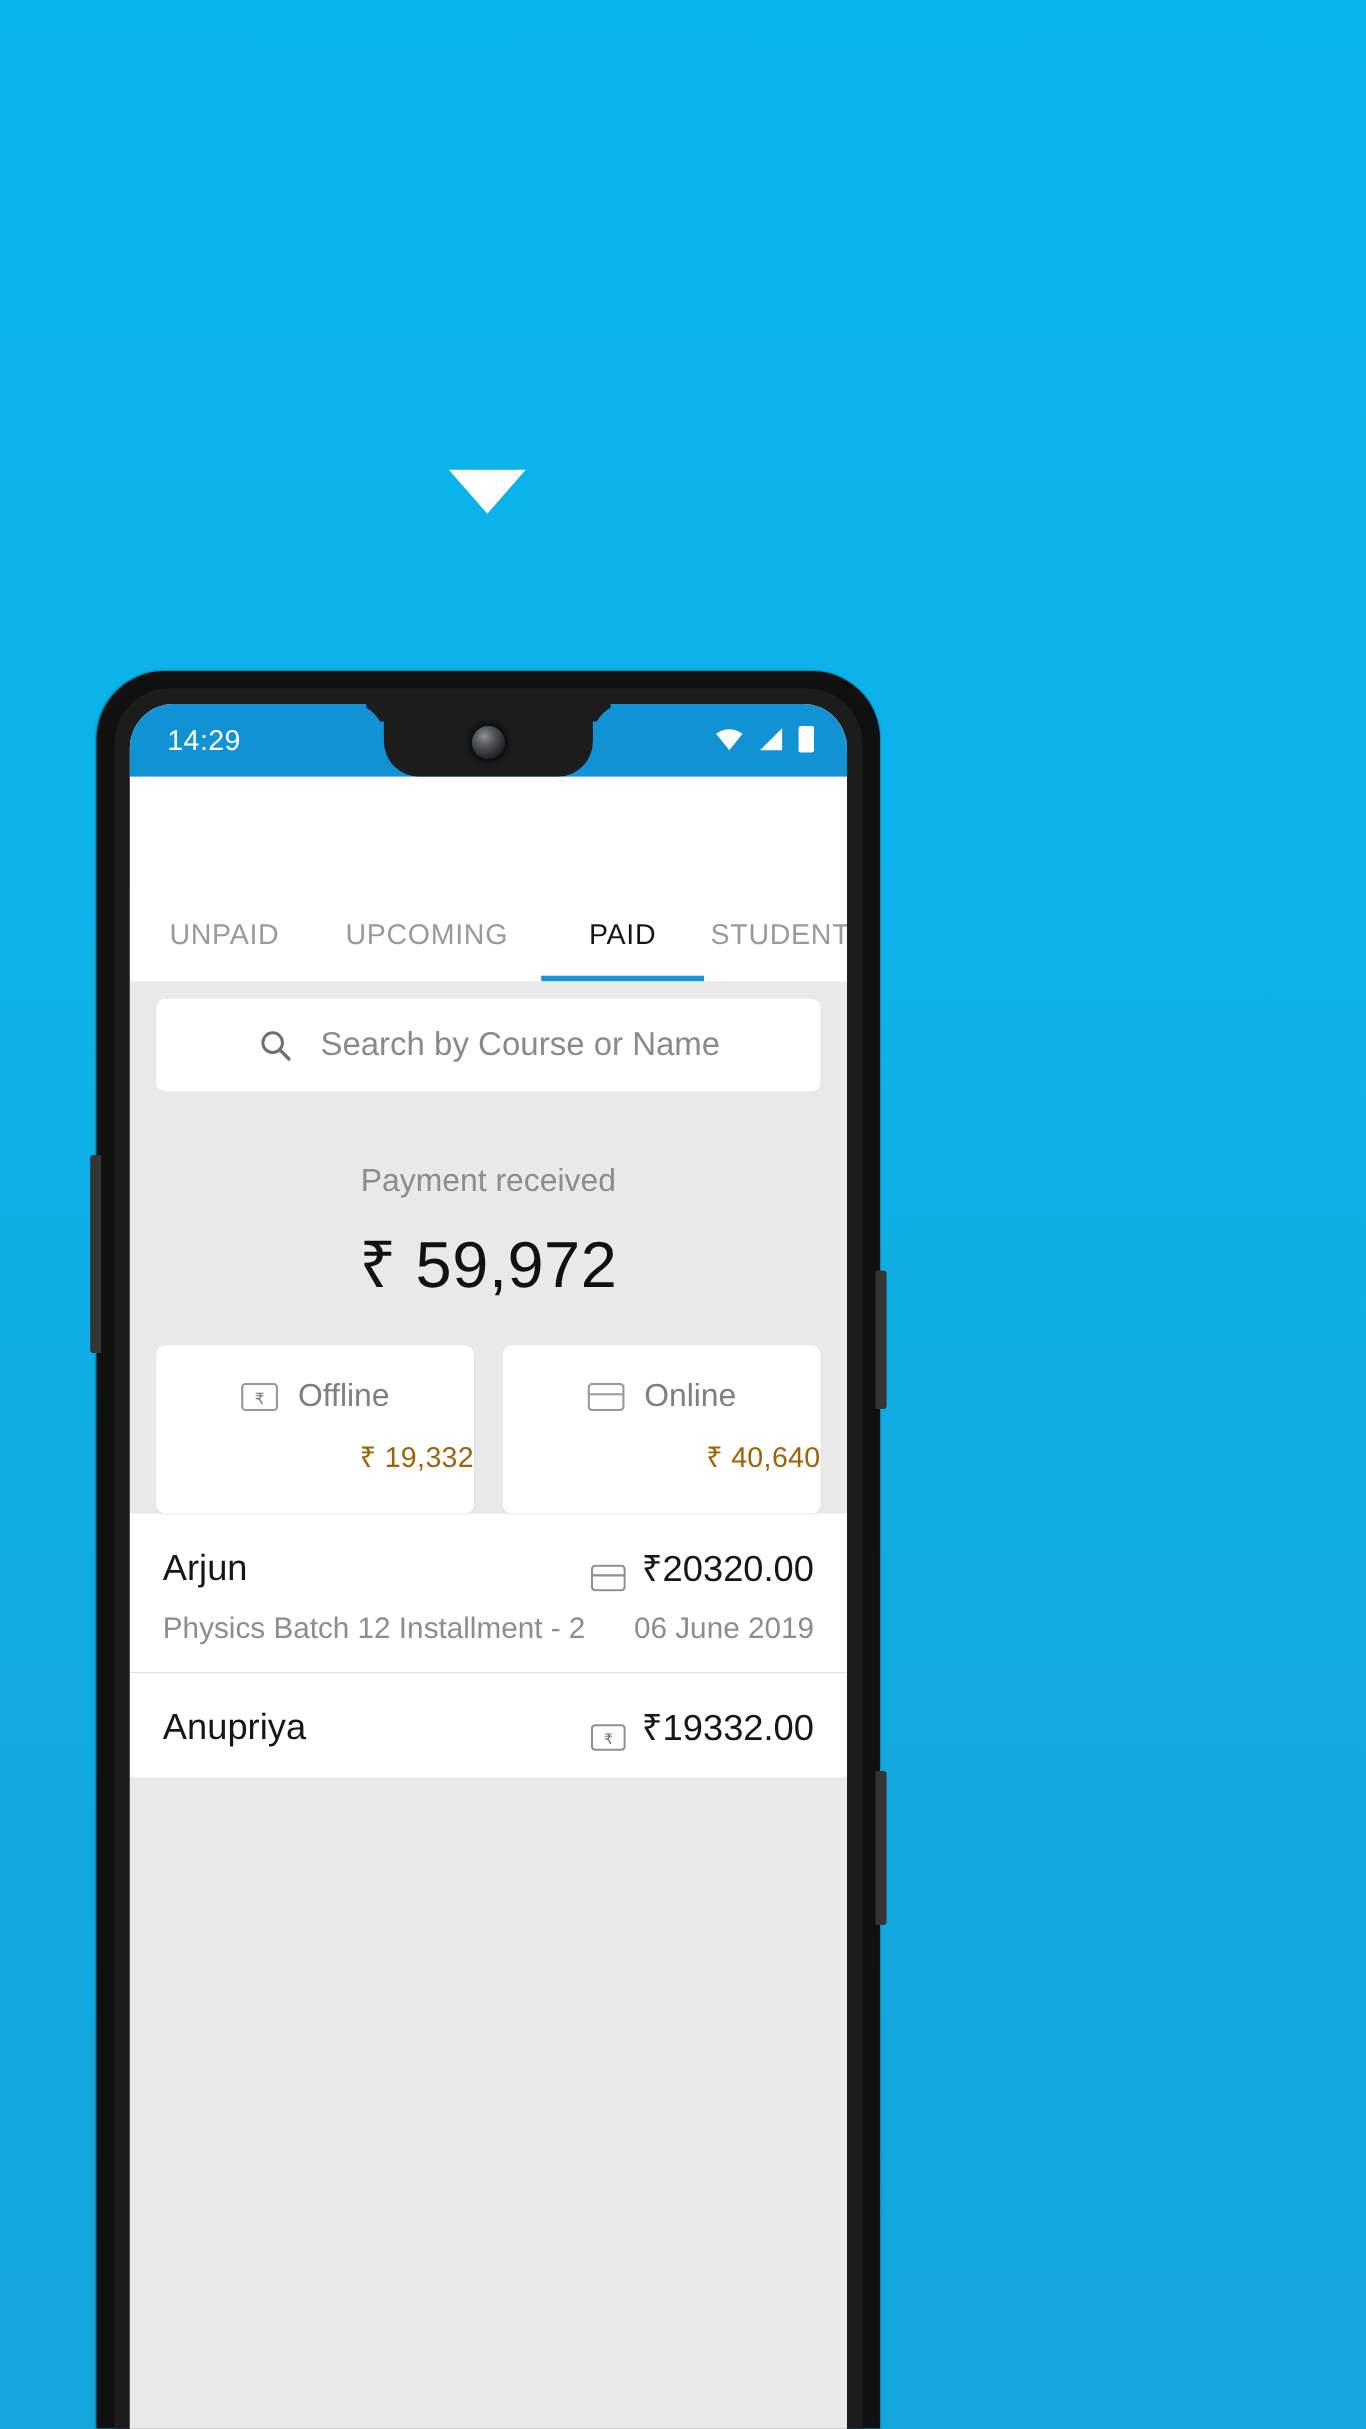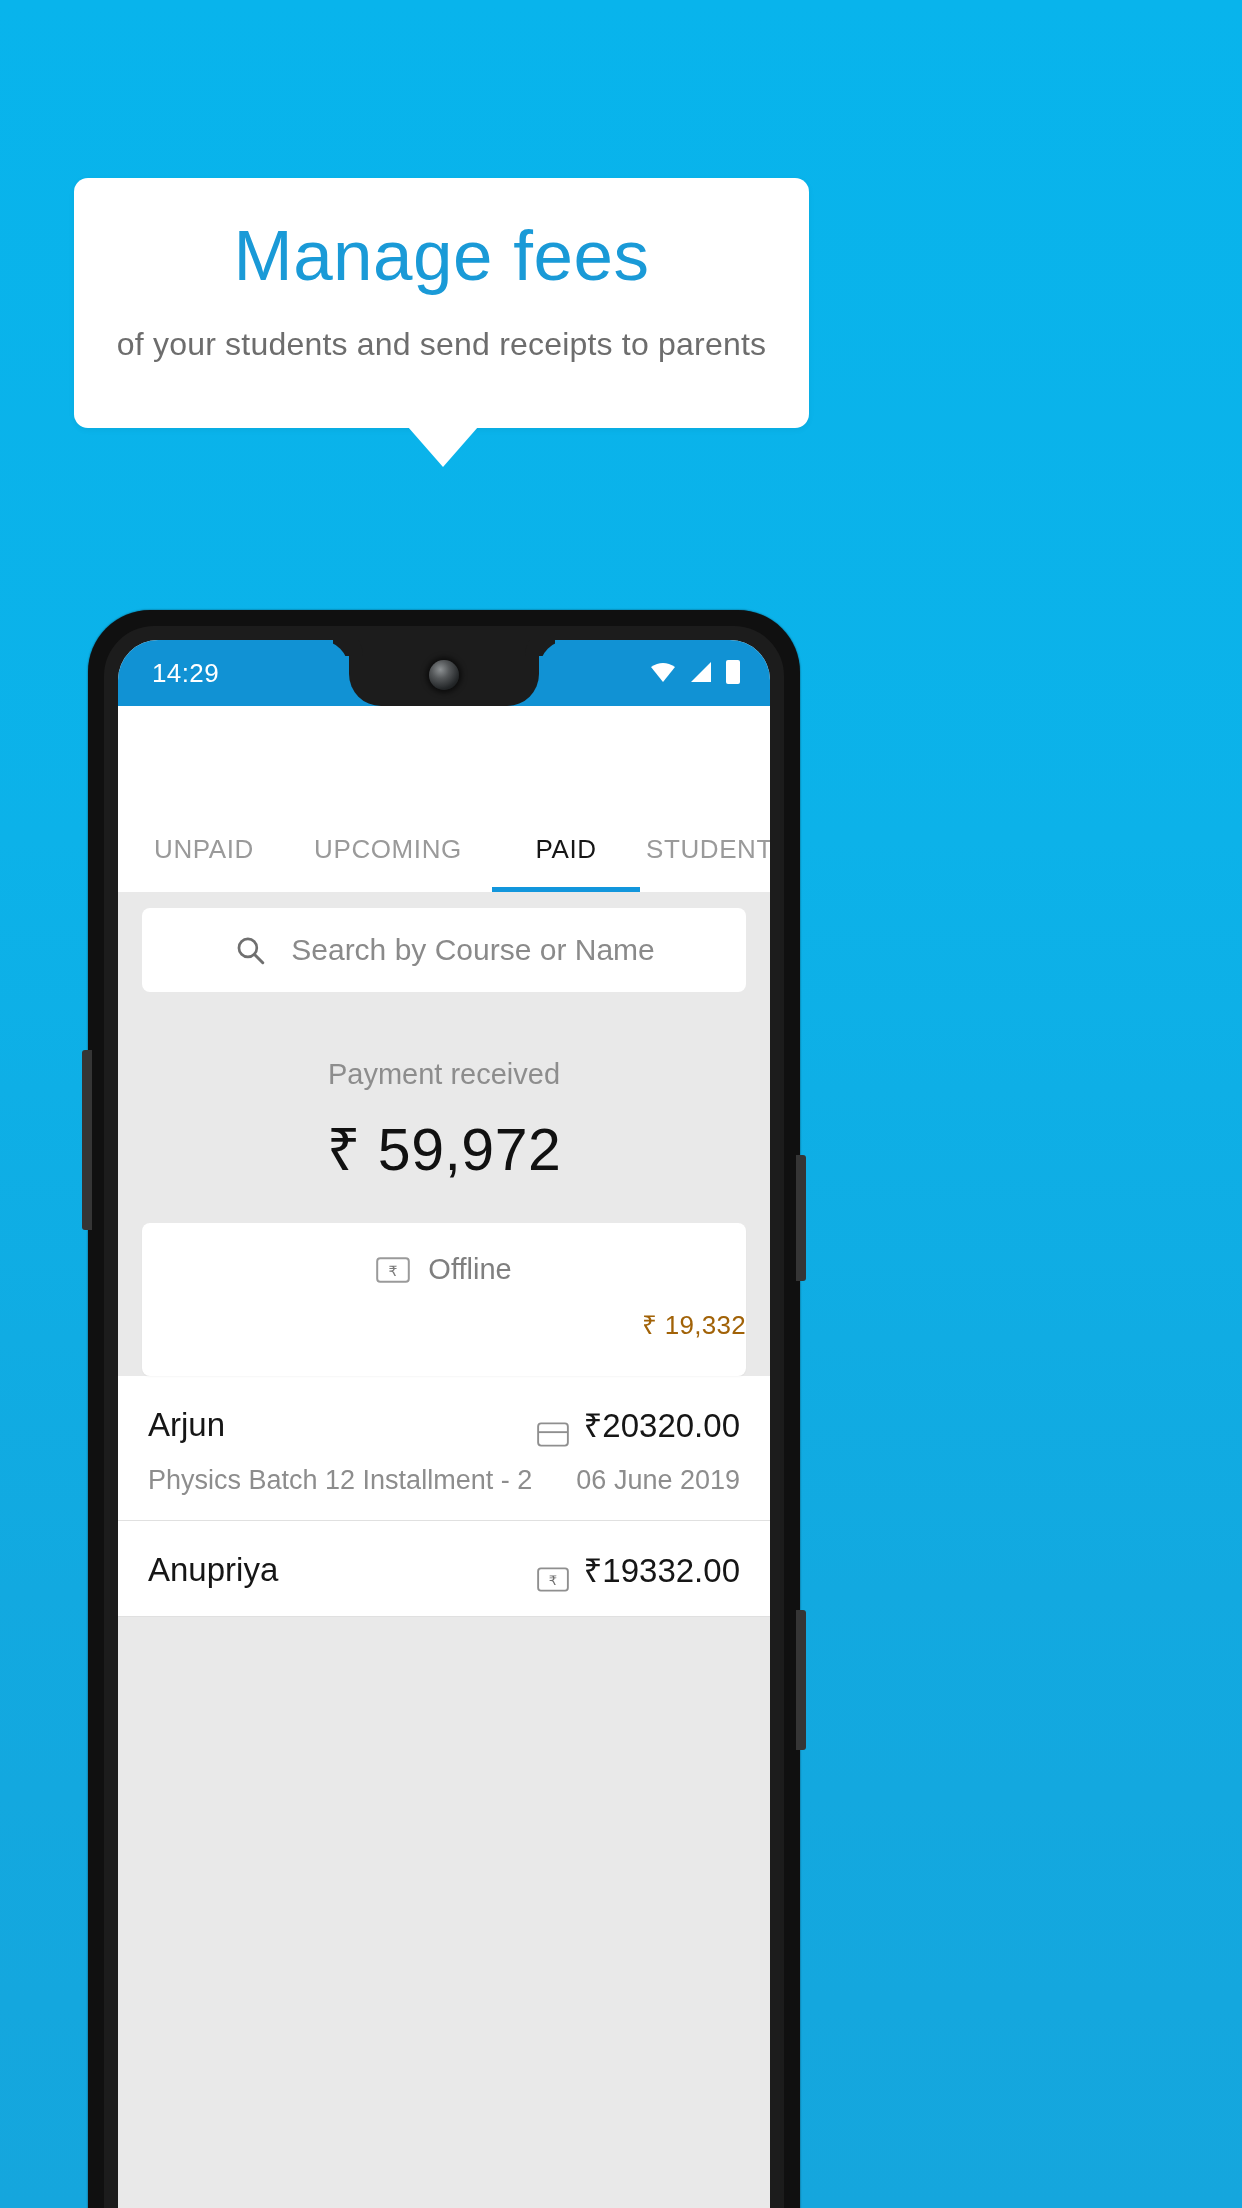--- a/index.html
+++ b/index.html
@@ -226,24 +226,20 @@
   .tx-amt{ font-size:33px; color:#161616; }
   .txrow-bot{ display:flex; align-items:center; justify-content:space-between; margin-top:18px; }
   .tx-desc{ font-size:27px; color:#8d8d8d; }
   .tx-date{ font-size:27px; color:#8d8d8d; }
 </style>
 </head>
 <body>
 
 <div class="stage">
 
-  <div class="bubble">
-    <div class="bubble-title">Manage fees</div>
-    <div class="bubble-sub">of your students and send receipts to parents</div>
-  </div>
   <div class="bubble-tail"></div>
 
   <div class="phone">
     <div class="phone-body"></div>
     <div class="btn-side btn-left-vol"></div>
     <div class="btn-side btn-right-vol"></div>
     <div class="btn-side btn-right-pwr"></div>
     <div class="phone-inner-bezel"></div>
 
     <div class="screen">
@@ -294,20 +290,30 @@
             <div class="pcard-head">
               <svg width="34" height="26" viewBox="0 0 34 26">
                 <rect x="1.2" y="1.2" width="31.6" height="23.6" rx="3" fill="none" stroke="#9a9a9a" stroke-width="2"></rect>
                 <text x="17" y="19" font-size="14" fill="#7a7a7a" text-anchor="middle" font-family="DejaVu Sans, sans-serif">₹</text>
               </svg>
               <span class="pcard-label">Offline</span>
             </div>
             <div class="pcard-amount">₹ 19,332</div>
           </div>
 
+          <div class="pcard">
+            <div class="pcard-head">
+              <svg width="34" height="26" viewBox="0 0 34 26">
+                <rect x="1.2" y="1.2" width="31.6" height="23.6" rx="3.2" fill="none" stroke="#9a9a9a" stroke-width="2"></rect>
+                <path d="M1.2 10.5 H32.8" stroke="#9a9a9a" stroke-width="2"></path>
+              </svg>
+              <span class="pcard-label">Online</span>
+            </div>
+            <div class="pcard-amount">₹ 40,640</div>
+          </div>
 
         </div>
 
 
         <div class="txlist">
 
           <div class="txrow">
             <div class="txrow-top">
               <span class="tx-name">Arjun</span>
               <span class="tx-amt-wrap">

